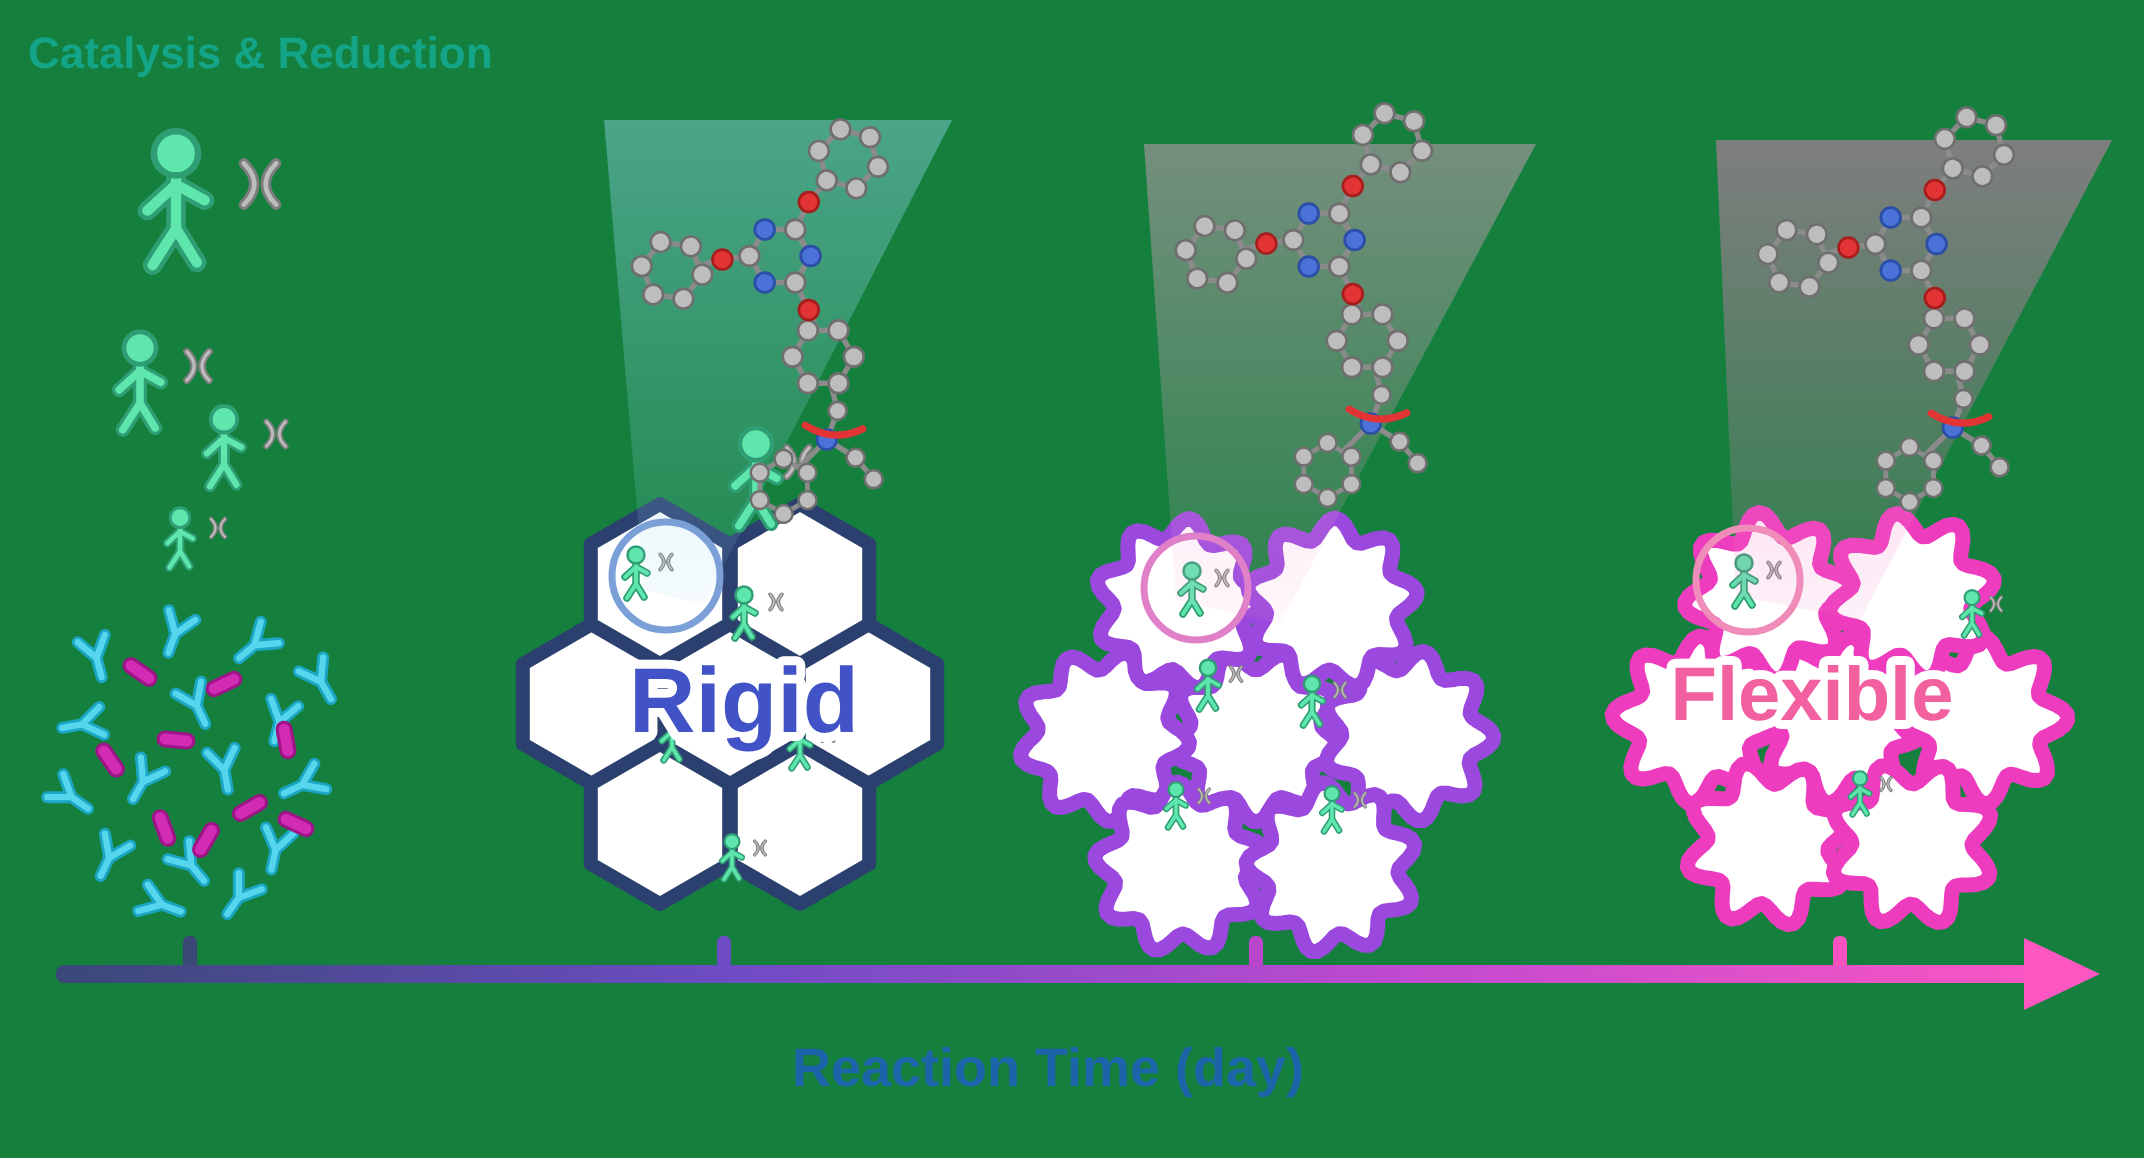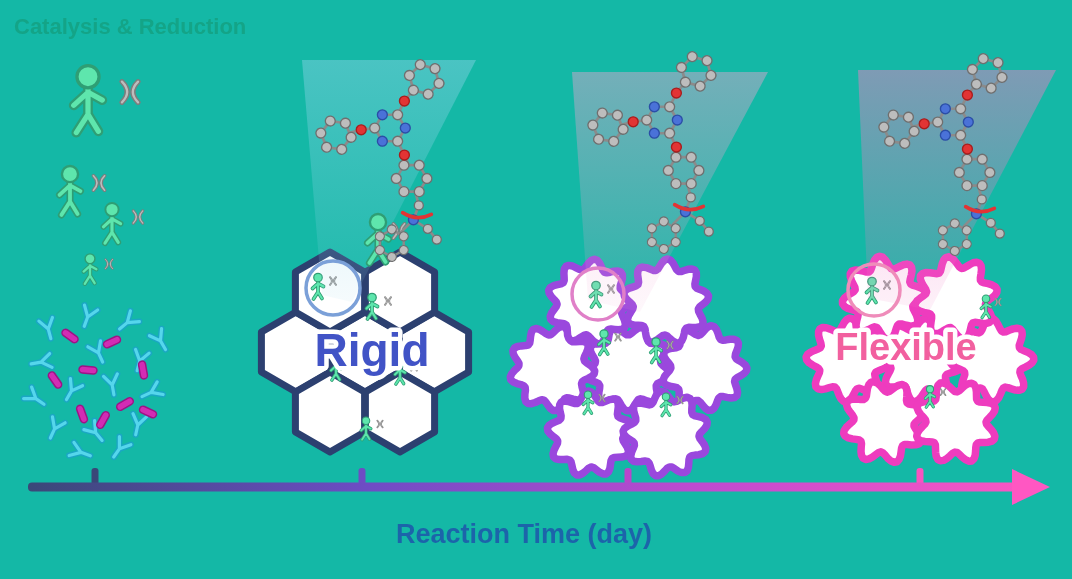--- a/index.html
+++ b/index.html
@@ -1,16 +1,16 @@
 <!DOCTYPE html>
 <html><head>
 <meta charset="utf-8">
 <style>
   html,body{margin:0;padding:0;background:#ffffff}
-  .stage{position:relative;width:1072px;height:579px;background:#14b8a6;overflow:hidden}
+  .stage{position:relative;width:1072px;height:579px;background:#15803d;overflow:hidden}
   svg{display:block}
   text{font-family:"Liberation Sans",sans-serif;font-weight:bold}
   .halo{paint-order:stroke;stroke:#ffffff;stroke-width:9px;stroke-linejoin:round}
   .hex{fill:#ffffff;stroke:#2c4070;stroke-width:7;stroke-linejoin:round}
   .ring2{fill:#ffffff;stroke:#9a48dd;stroke-width:7.5;stroke-linejoin:round}
   .ring3{fill:#ffffff;stroke:#ee3cbe;stroke-width:7.5;stroke-linejoin:round}
   .bond{stroke:#8b8b8b;stroke-width:3;fill:none;stroke-linecap:round}
 </style>
 </head>
 <body>

